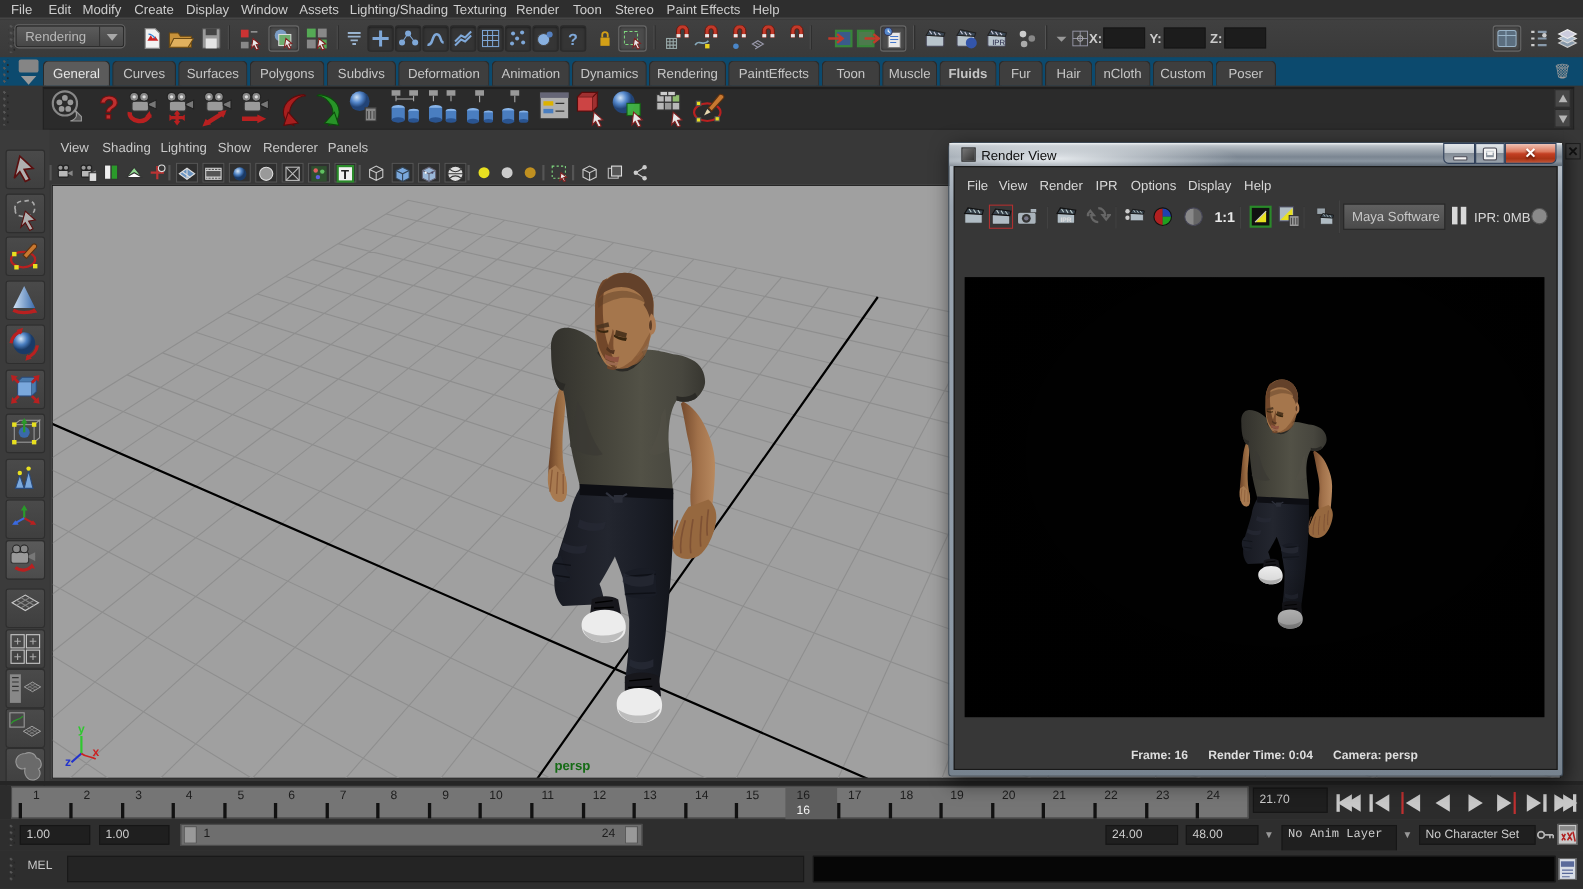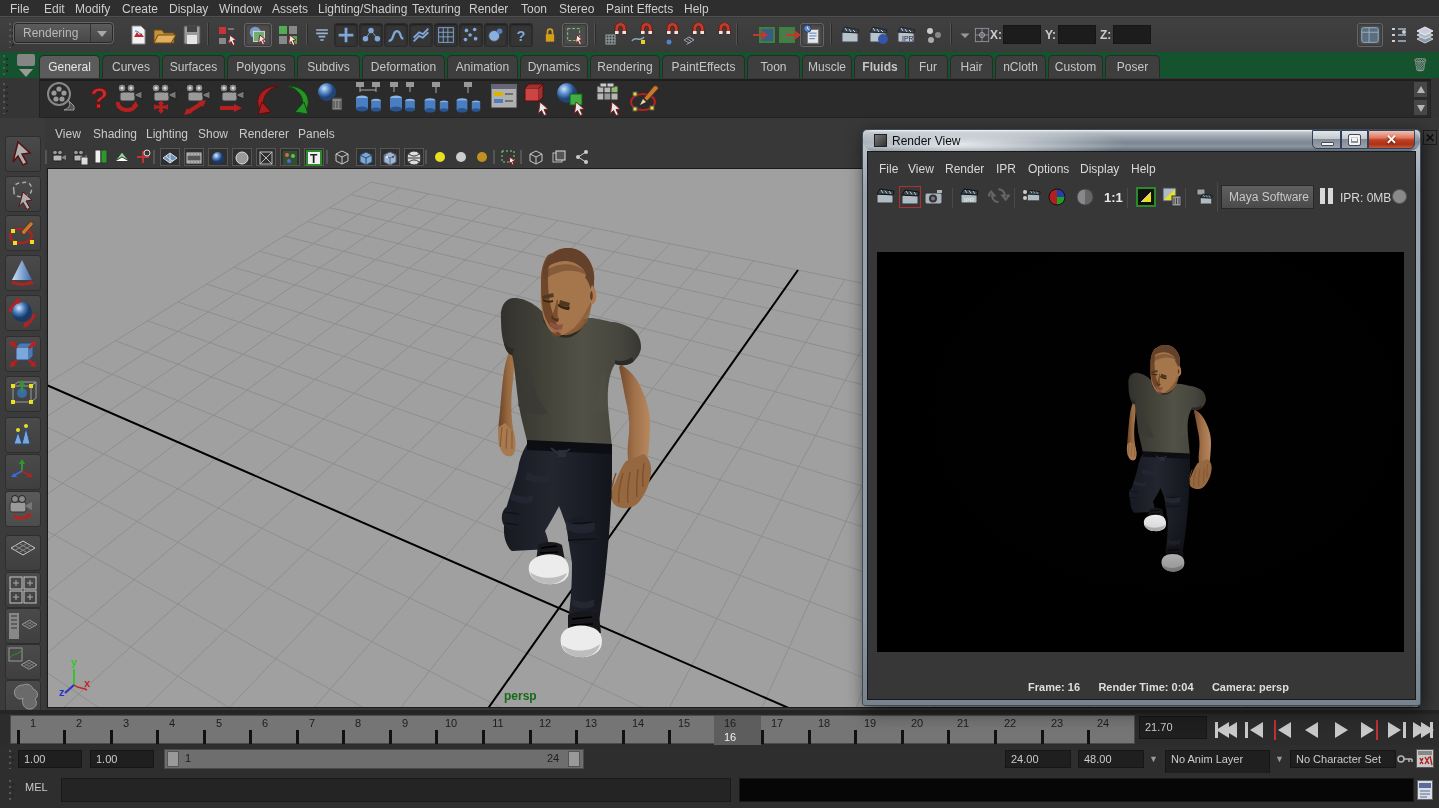--- a/index.html
+++ b/index.html
@@ -14,21 +14,21 @@
 #toolbar{top:18px;left:0;width:1439px;height:34px;background:linear-gradient(#404040,#3a3a3a);}
 .grip{position:absolute;width:6px;background-image:radial-gradient(circle at 2px 2px,#575757 1px,rgba(0,0,0,0) 1.2px),radial-gradient(circle at 5px 5px,#262626 1px,rgba(0,0,0,0) 1.2px);background-size:6px 6px;}
 #renddd{left:14px;top:5px;width:99px;height:20px;background:linear-gradient(#5c5c5c,#474747);border:1px solid #282828;outline:1px solid #666;border-radius:3px;color:#b8b8b8;font-size:12px;line-height:19px;padding-left:8px;}
 #renddd .arr{position:absolute;right:0;top:0;width:22px;height:18px;border-left:1px solid #333;}
 #renddd .arr:after{content:"";position:absolute;left:6px;top:7px;border:5px solid transparent;border-top:6px solid #a8a8a8;}
 .sep{position:absolute;width:3px;height:22px;top:5px;background:linear-gradient(#555 0,#555 40%,#222 40%,#222 60%,#555 60%);width:2px;background:#2c2c2c;border-left:1px solid #535353;}
 .ti{position:absolute;top:5px;width:24px;height:24px;border-radius:3px;}
 .tib{background:#353535;border:1px solid #2a2a2a;box-shadow:inset 0 1px 2px rgba(0,0,0,.5);}
 .tisel{background:#4c4c4c;border:1px solid #666;box-shadow:inset 0 0 3px rgba(0,0,0,.6);}
 
-#shelftabs{top:52px;left:0;width:1439px;height:26px;background:#14532d;}
+#shelftabs{top:52px;left:0;width:1439px;height:26px;background:#0c4a6e;}
 .tab{position:absolute;top:3px;height:23px;background:#3e3e3e;border:1px solid #2a2a2a;border-bottom:none;border-radius:5px 5px 0 0;color:#c6c6c6;font-size:12px;text-align:center;line-height:22px;}
 .tabact{background:#5b5b5b;color:#e6e6e6;}
 
 #shelficons{top:78px;left:0;width:1439px;height:40px;background:#353535;}
 #shelfpanel{position:absolute;left:39px;top:1px;width:1392px;height:39px;background:#2b2b2b;border:1px solid #222;border-top:2px solid #1e1e1e;}
 
 #mainrow{top:118px;left:0;width:1439px;height:592px;background:#383838;}
 #toolbox{position:absolute;left:0;top:0;width:45px;height:592px;background:#3b3b3b;}
 .tbb{position:absolute;left:5px;width:36px;height:36px;background:linear-gradient(#4a4a4a,#3f3f3f);border:1px solid #2e2e2e;border-radius:3px;}
 #vpmenu{position:absolute;left:45px;top:9px;height:20px;}
@@ -47,21 +47,21 @@
 .fld{position:absolute;background:#1f1f1f;border:1px solid #161616;color:#cccccc;font-size:11px;line-height:17px;padding-left:5px;}
 
 #rangerow{top:745px;left:0;width:1439px;height:28px;background:#2e2e2e;}
 #rslider{position:absolute;left:164px;top:4px;width:420px;height:20px;background:#6e6e6e;border:1px solid #4a4a4a;}
 
 #melrow{top:773px;left:0;width:1439px;height:35px;background:#2e2e2e;}
 
 #rstrip{top:118px;left:1421px;width:18px;height:592px;background:#383838;}
 
 #rv{top:129px;left:862px;width:559px;height:577px;border:1px solid #3e4a56;border-radius:5px 5px 3px 3px;background:linear-gradient(#c6cdd4,#9aa5b1 10%,#8a97a4 85%,#76828e);box-shadow:3px 5px 18px rgba(0,0,0,.6);}
-#rvtitle{position:absolute;left:0;top:0;width:100%;height:21px;font-size:12px;color:#151515;background:radial-gradient(ellipse 240px 26px at 95px 14px,rgba(246,249,251,.85),rgba(246,249,251,0) 70%),linear-gradient(#eef1f3 0%,#b9c0c7 12%,#99a2ab 35%,#7b8692 60%,#8a95a0 78%,#5d6874 100%);border-radius:10px;}
+#rvtitle{position:absolute;left:0;top:0;width:100%;height:21px;font-size:12px;color:#151515;background:radial-gradient(ellipse 240px 26px at 95px 14px,rgba(246,249,251,.85),rgba(246,249,251,0) 70%),linear-gradient(#eef1f3 0%,#b9c0c7 12%,#99a2ab 35%,#7b8692 60%,#8a95a0 78%,#5d6874 100%);}
 #rvcontent{position:absolute;left:4px;top:21px;width:549px;height:549px;background:#373737;border:1px solid #181818;}
 #rvmenu span{position:absolute;top:0;font-size:12px;color:#d8d8d8;}
 #rvblack{position:absolute;left:9px;top:100px;width:527px;height:400px;background:#010101;}
 .rvstat{position:absolute;width:100%;text-align:center;font-size:11px;font-weight:bold;color:#dedede;}
 .wbtn{position:absolute;top:0;height:19px;border:1px solid #30405a;}
 </style>
 </head>
 <body>
 <div id="root">
 
@@ -931,21 +931,21 @@
  <div class="fld" style="left:90px;top:5px;width:64px;height:18px;">1.00</div>
  <div id="rslider">
    <div class="abs" style="left:2px;top:1px;width:12px;height:16px;background:#999;border:1px solid #555;"></div>
    <div class="abs" style="left:403px;top:1px;width:12px;height:16px;background:#999;border:1px solid #555;"></div>
    <span class="txt" style="left:20px;top:2px;font-size:11px;color:#1d1d1d;">1</span>
    <span class="txt" style="left:382px;top:2px;font-size:11px;color:#1d1d1d;">24</span>
  </div>
  <div class="fld" style="left:1005px;top:5px;width:66px;height:18px;">24.00</div>
  <div class="fld" style="left:1078px;top:5px;width:66px;height:18px;">48.00</div>
  <div class="txt" style="left:1149px;top:9px;font-size:9px;color:#999;">▼</div>
- <div class="fld" style="left:1165px;top:5px;width:105px;height:36px;">No Anim Layer</div>
+ <div class="fld" style="left:1165px;top:5px;width:105px;height:36px;font-family:Liberation Mono, monospace;">No Anim Layer</div>
  <div class="txt" style="left:1275px;top:9px;font-size:9px;color:#999;">▼</div>
  <div class="fld" style="left:1290px;top:5px;width:106px;height:18px;">No Character Set</div>
  <svg class="abs" style="left:1397px;top:8px" width="17" height="12" viewBox="0 0 17 12">
         <circle cx="4" cy="6" r="3" fill="none" stroke="#b5b5b5" stroke-width="1.5"></circle>
         <path d="M7 6h8M12 6v3M15 6v3" stroke="#b5b5b5" stroke-width="1.5"></path>
       </svg>
  <div class="abs" style="left:1416px;top:4px;width:18px;height:19px;background:#c9c9c9;border:1px solid #555;"><svg width="16" height="17" viewBox="0 0 16 17">
           <rect x="1" y="1" width="14" height="4" fill="#888"></rect>
           <path d="M3 8l3 6M6 8l-3 6M8 7l4 7M12 7l-4 7M13 6l2 9" stroke="#b02020" stroke-width="1.4"></path>
         </svg></div>

